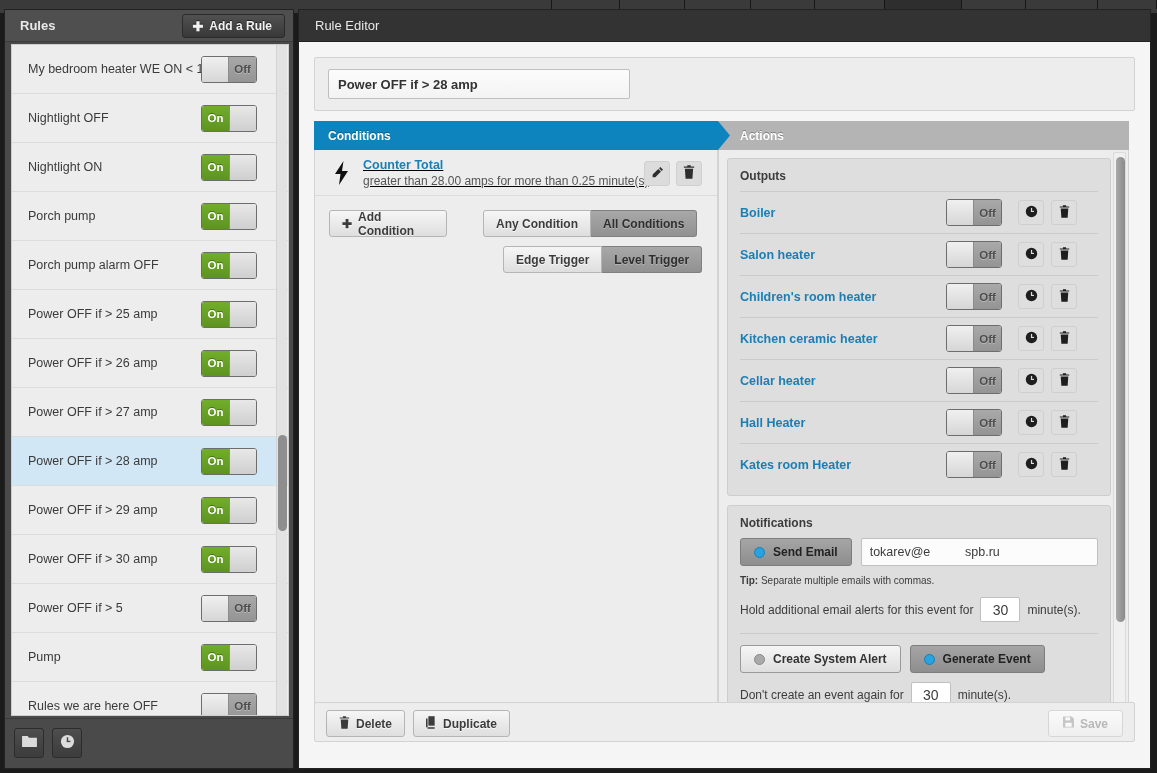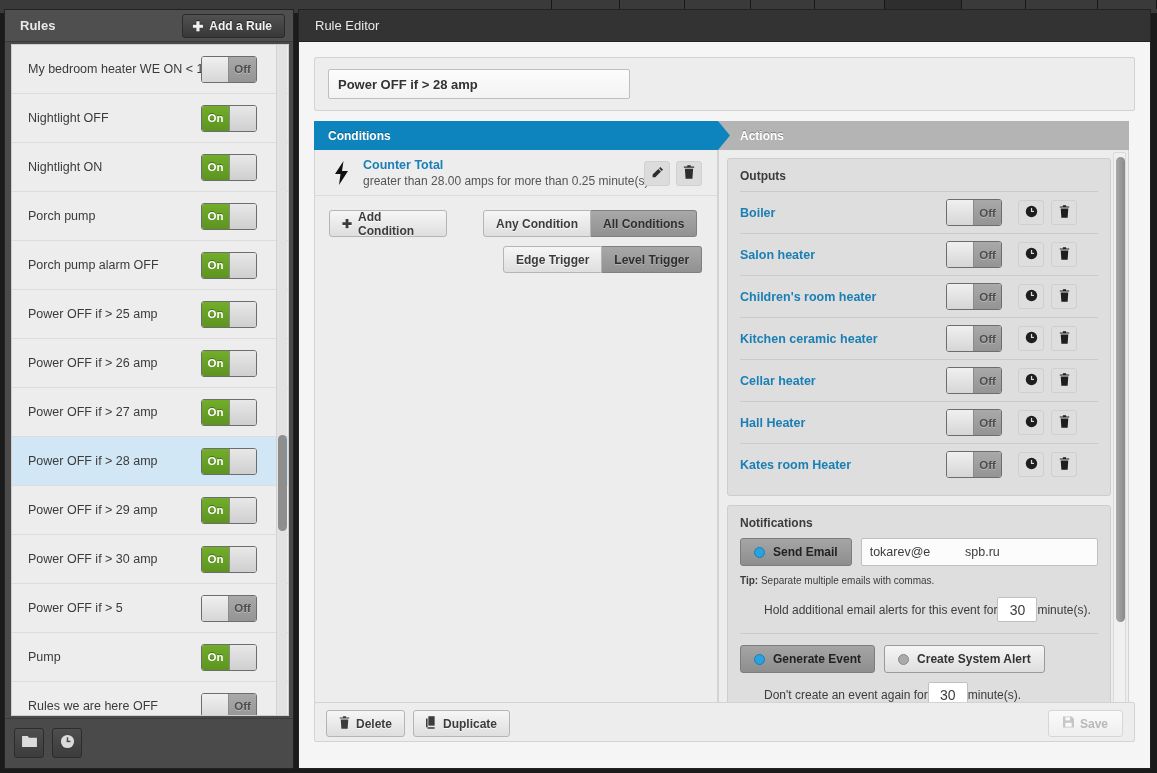--- a/index.html
+++ b/index.html
@@ -244,21 +244,21 @@
     position: relative;
     height: 46px;
     border-bottom: 1px solid #dcdcdc;
     background: #ededed;
     display: flex; align-items: center;
   }
   .bolt-icon {
     position: absolute; left: 17px; top: 11px;
     width: 20px; height: 24px;
   }
-  .cond-text { position: absolute; left: 48px; top: 8px; }
+  .cond-text { position: absolute; left: 48px; top: 8px; text-decoration: underline; }
   .cond-title { color: #1a7fb5; font-size: 12.5px; font-weight: bold; }
   .cond-sub { color: #555; font-size: 12px; margin-top: 2px; }
   .cond-icon-btn {
     position: absolute; top: 11px;
     width: 26px; height: 25px;
     background: #dcdcdc;
     border: 1px solid #d0d0d0;
     border-radius: 3px;
     display: flex; align-items: center; justify-content: center;
     cursor: pointer;
@@ -353,24 +353,23 @@
     background: #fcfcfc;
     border: 1px solid #c0c0c0;
     border-radius: 2px;
     padding: 0 8px;
     font-family: "Liberation Sans", sans-serif;
     font-size: 12.5px; color: #3c3c3c;
   }
   .tip { font-size: 10px; color: #3c3c3c; margin-bottom: 11px; }
   .tip b { font-weight: bold; }
   .inline-line {
-    display: flex; align-items: center; 
+    display: flex; align-items: center; gap: 7px;
     font-size: 12px; color: #3c3c3c;
     margin-bottom: 10px;
-    margin-left: 24px;
   }
   .mini-input {
     width: 40px; height: 25px;
     background: #fff;
     border: 1px solid #c0c0c0;
     border-radius: 2px;
     text-align: center;
     font-family: Liberation Sans, sans-serif;
     font-size: 14px; color: #3c3c3c;
   }
@@ -793,27 +792,27 @@
 
               <div class="inline-line">
                 <span>Hold additional email alerts for this event for</span>
                 <input class="mini-input" type="text" value="30" style="">
                 <span>minute(s).</span>
               </div>
 
               <div class="divider"></div>
 
               <div class="notif-row">
+                <div class="radio-btn">
+                  <span class="dot"></span>
+                  <span>Create System Alert</span>
+                </div>
                 <div class="radio-btn selected">
                   <span class="dot"></span>
                   <span>Generate Event</span>
-                </div>
-                <div class="radio-btn">
-                  <span class="dot"></span>
-                  <span>Create System Alert</span>
                 </div>
               </div>
 
               <div class="inline-line">
                 <span>Don't create an event again for</span>
                 <input class="mini-input" type="text" value="30" style="">
                 <span>minute(s).</span>
               </div>
             </div>
 

